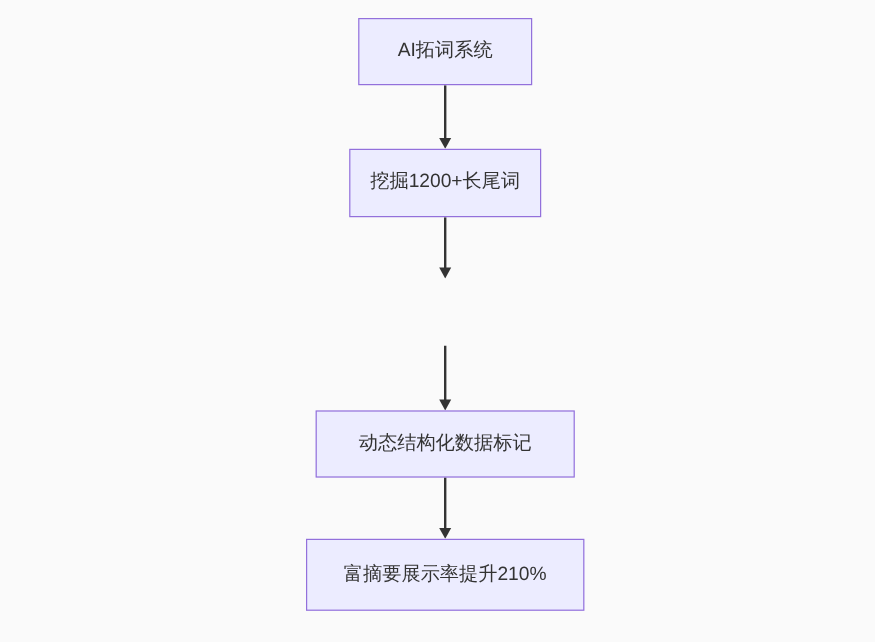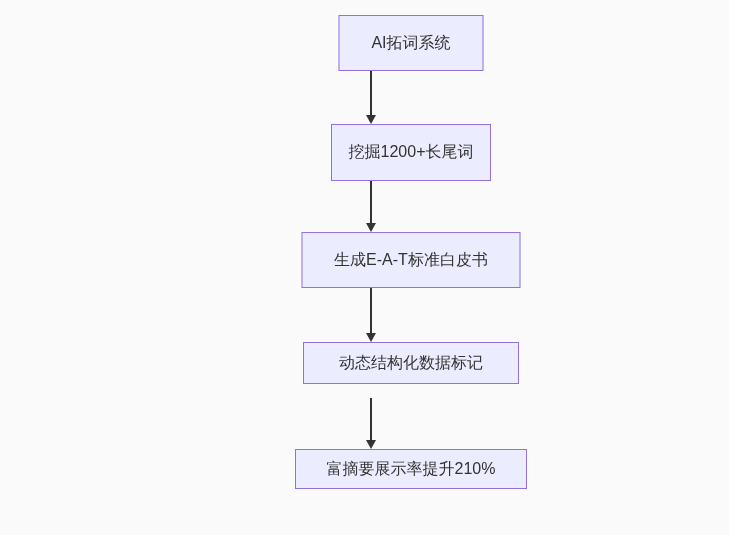--- a/index.html
+++ b/index.html
@@ -27,27 +27,26 @@
     background: var(--node-fill, #ECECFF);
     border: 1px solid var(--node-border, #9370DB);
     color: var(--node-text, #333333);
     display: flex;
     align-items: center;
     justify-content: center;
     font-size: 16px;
     line-height: 1.3;
     text-align: center;
     white-space: nowrap;
-    margin-left: 40px;
   }
   .flow-node.n1 { top: 15px;  width: 145px; height: 56px; }
   .flow-node.n2 { top: 124px; width: 160px; height: 57px; }
   .flow-node.n3 { top: 232px; width: 219px; height: 56px; }
-  .flow-node.n4 { top: 342px; width: 216px; height: 42px; }
-  .flow-node.n5 { top: 449px; width: 232px; height: 40px; }
+  .flow-node.n4 { top: 342px; width: 216px; height: 56px; }
+  .flow-node.n5 { top: 449px; width: 232px; height: 60px; }
   .flow-arrow {
     position: absolute;
     left: 364px;
     width: 14px;
     color: var(--arrow, #333333);
     display: block;
   }
   .flow-arrow.a1 { top: 71px;  height: 53px; }
   .flow-arrow.a2 { top: 181px; height: 51px; }
   .flow-arrow.a3 { top: 288px; height: 54px; }
@@ -74,23 +73,20 @@
     <span>挖掘1200+长尾词</span>
   </div>
 
   <div class="flow-arrow a2">
     <svg viewBox="0 0 14 51" preserveAspectRatio="none">
       <line x1="7" y1="0" x2="7" y2="43" stroke="currentColor" stroke-width="2"></line>
       <polygon points="7,51 2,42 12,42" fill="currentColor"></polygon>
     </svg>
   </div>
 
-  <div class="flow-node n3">
-    <span>生成E-A-T标准白皮书</span>
-  </div>
 
   <div class="flow-arrow a3">
     <svg viewBox="0 0 14 54" preserveAspectRatio="none">
       <line x1="7" y1="0" x2="7" y2="46" stroke="currentColor" stroke-width="2"></line>
       <polygon points="7,54 2,45 12,45" fill="currentColor"></polygon>
     </svg>
   </div>
 
   <div class="flow-node n4">
     <span>动态结构化数据标记</span>

